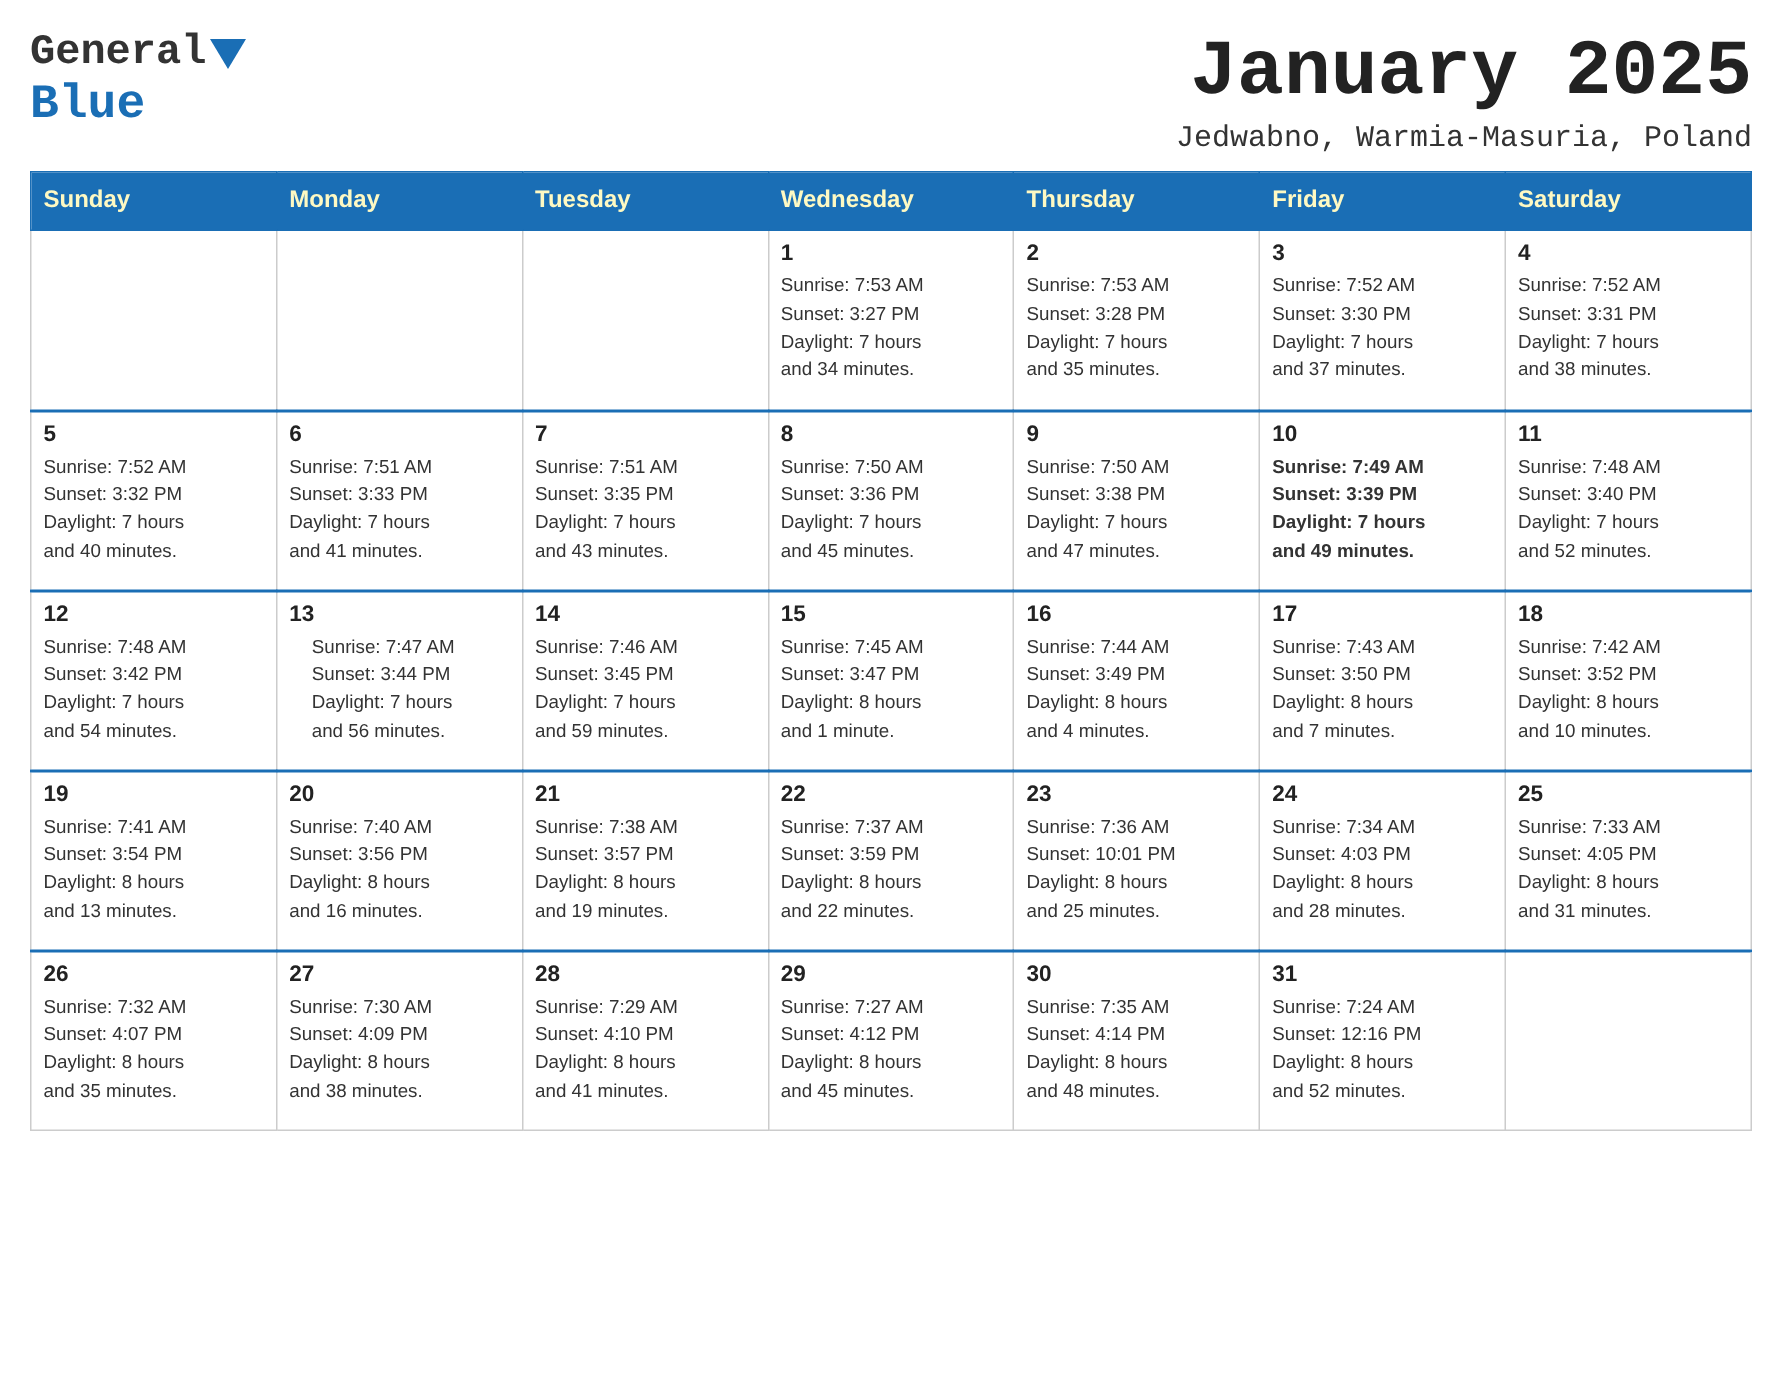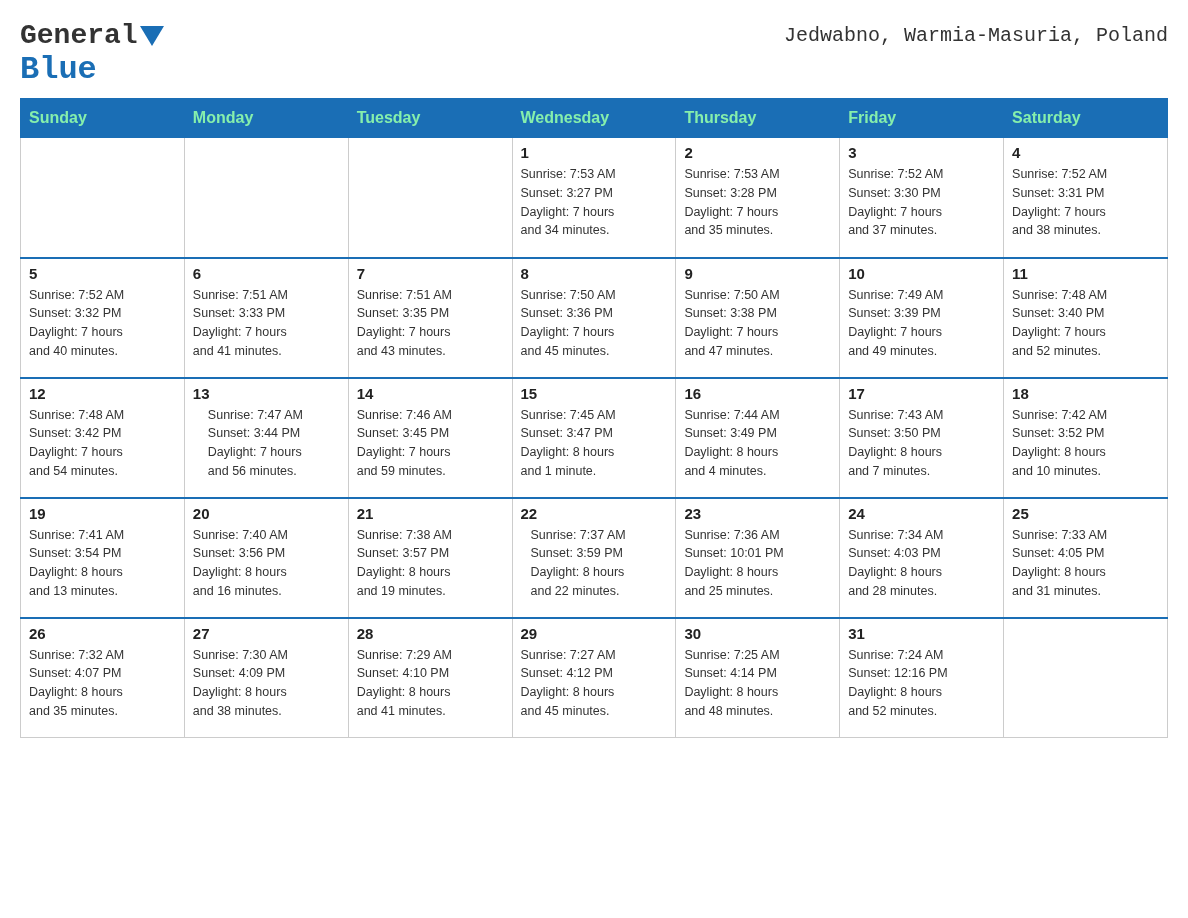--- a/index.html
+++ b/index.html
@@ -54,21 +54,21 @@
       color: #333;
       margin-top: 4px;
     }
     table {
       width: 100%;
       border-collapse: collapse;
       margin-top: 10px;
     }
     thead th {
       background-color: #1a6eb5;
-      color: #86efac;
+      color: #fef9c3;
       font-size: 16px;
       font-weight: bold;
       padding: 10px 8px;
       text-align: left;
       border: 1px solid #1a6eb5;
     }
     tbody td {
       vertical-align: top;
       padding: 6px 8px;
       border: 1px solid #ccc;
@@ -105,20 +105,21 @@
   <div class="logo">
     <div class="logo-text">
       <span class="logo-general">General</span>
       <span class="logo-triangle"></span>
     </div>
     <div>
       <span class="logo-blue">Blue</span>
     </div>
   </div>
   <div class="title-block">
+    <div class="month-year">January 2025</div>
     <div class="location">Jedwabno, Warmia-Masuria, Poland</div>
   </div>
 </div>
 
 <table>
   <thead>
     <tr>
     <th>Sunday</th>
         <th>Monday</th>
         <th>Tuesday</th>
@@ -193,21 +194,21 @@
         </td>
         <td>
           <span class="day-number">9</span>
           <div class="day-info" style="white-space: pre-line;">Sunrise: 7:50 AM
 Sunset: 3:38 PM
 Daylight: 7 hours
 and 47 minutes.</div>
         </td>
         <td>
           <span class="day-number">10</span>
-          <div class="day-info" style="white-space: pre-line;">Sunrise: 7:49 AM
+          <div class="day-info" style="white-space: pre-line; font-weight: bold;">Sunrise: 7:49 AM
 Sunset: 3:39 PM
 Daylight: 7 hours
 and 49 minutes.</div>
         </td>
         <td>
           <span class="day-number">11</span>
           <div class="day-info" style="white-space: pre-line;">Sunrise: 7:48 AM
 Sunset: 3:40 PM
 Daylight: 7 hours
 and 52 minutes.</div>
@@ -281,21 +282,21 @@
         </td>
         <td>
           <span class="day-number">21</span>
           <div class="day-info" style="white-space: pre-line;">Sunrise: 7:38 AM
 Sunset: 3:57 PM
 Daylight: 8 hours
 and 19 minutes.</div>
         </td>
         <td>
           <span class="day-number">22</span>
-          <div class="day-info" style="white-space: pre-line; margin-left: 10px;">Sunrise: 7:37 AM
+          <div class="day-info" style="white-space: pre-line;">Sunrise: 7:37 AM
 Sunset: 3:59 PM
 Daylight: 8 hours
 and 22 minutes.</div>
         </td>
         <td>
           <span class="day-number">23</span>
           <div class="day-info" style="white-space: pre-line;">Sunrise: 7:36 AM
 Sunset: 10:01 PM
 Daylight: 8 hours
 and 25 minutes.</div>
@@ -339,21 +340,21 @@
         </td>
         <td>
           <span class="day-number">29</span>
           <div class="day-info" style="white-space: pre-line;">Sunrise: 7:27 AM
 Sunset: 4:12 PM
 Daylight: 8 hours
 and 45 minutes.</div>
         </td>
         <td>
           <span class="day-number">30</span>
-          <div class="day-info" style="white-space: pre-line;">Sunrise: 7:25 AM
+          <div class="day-info" style="white-space: pre-line;">Sunrise: 7:35 AM
 Sunset: 4:14 PM
 Daylight: 8 hours
 and 48 minutes.</div>
         </td>
         <td>
           <span class="day-number">31</span>
           <div class="day-info" style="white-space: pre-line;">Sunrise: 7:24 AM
 Sunset: 12:16 PM
 Daylight: 8 hours
 and 52 minutes.</div>

